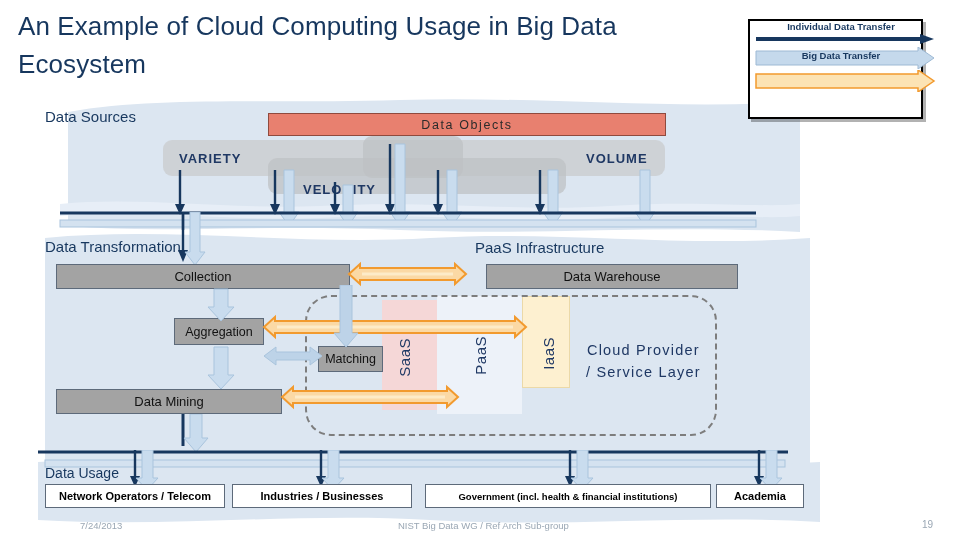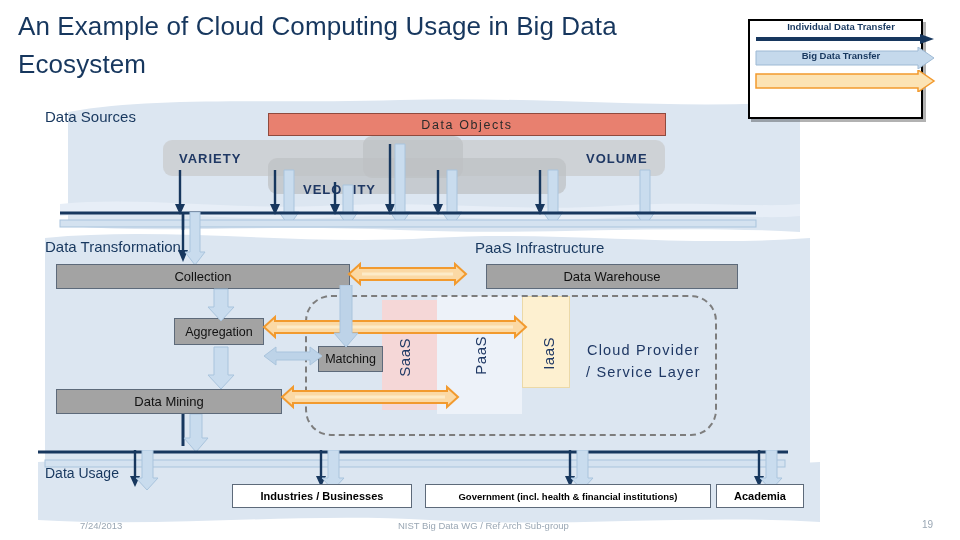--- a/index.html
+++ b/index.html
@@ -300,20 +300,21 @@
     <g fill="#C9DCEE" stroke="#A9C4DD" stroke-width="1">
       <polygon points="142,0 153,0 153,28 158,28 147,40 136,28 142,28"></polygon>
       <polygon points="328,0 339,0 339,28 344,28 333,40 322,28 328,28"></polygon>
       <polygon points="577,0 588,0 588,28 593,28 582,40 571,28 577,28"></polygon>
       <polygon points="766,0 777,0 777,28 782,28 771,40 760,28 766,28"></polygon>
     </g>
   </svg>
 
   <div class="sec-label" style="left:45px;top:465px;font-size:14px;">Data Usage</div>
 
+  <div class="ubox" style="left:45px;top:484px;width:180px;">Network Operators / Telecom</div>
   <div class="ubox" style="left:232px;top:484px;width:180px;">Industries / Businesses</div>
   <div class="ubox tiny" style="left:425px;top:484px;width:286px;">Government (incl. health &amp; financial institutions)</div>
   <div class="ubox" style="left:716px;top:484px;width:88px;">Academia</div>
 
   <div class="footer-txt" style="left:80px;top:520px;">7/24/2013</div>
   <div class="footer-txt" style="left:398px;top:520px;">NIST Big Data WG / Ref Arch Sub-group</div>
   <div class="pagenum" style="left:922px;top:519px;">19</div>
 
 </div>
 

